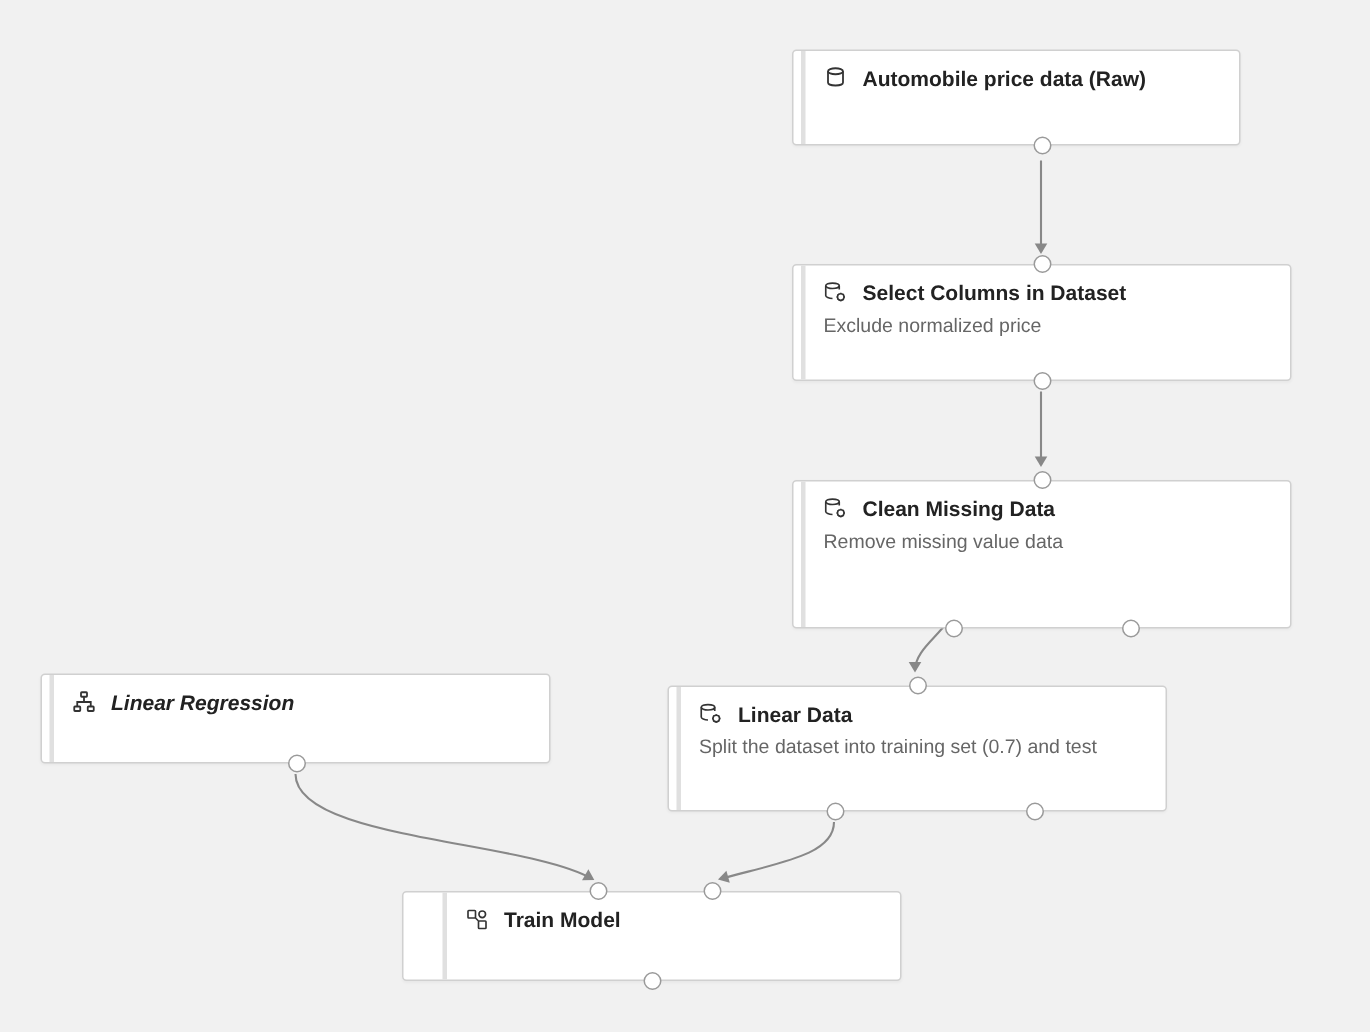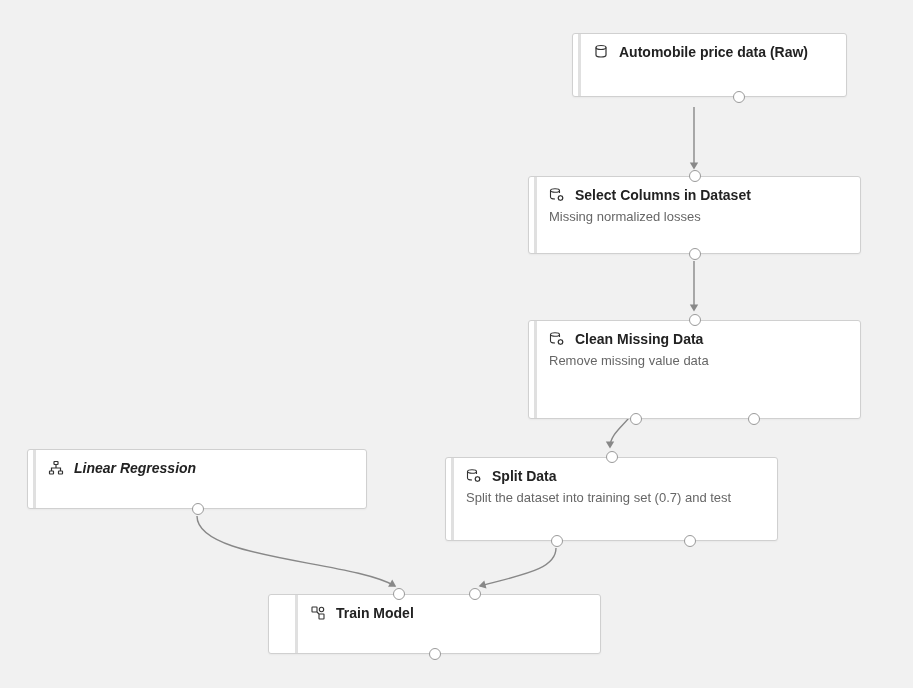--- a/index.html
+++ b/index.html
@@ -86,21 +86,21 @@
 
     <path class="conn" d="M694,261 C694,285 694,300 694,310" marker-end="url(#arrow)"></path>
 
     <path class="conn" d="M635,404 C635,420 610,430 610,447" marker-end="url(#arrow)"></path>
 
     <path class="conn" d="M556,548 C556,570 520,575 480,586" marker-end="url(#arrow)"></path>
 
     <path class="conn" d="M197,516 C197,560 350,560 395,586" marker-end="url(#arrow)"></path>
   </svg>
 
-  <div class="node" style="left:528px; top:33px; width:275px; height:64px;margin-left:44px;">
+  <div class="node" style="left:528px; top:33px; width:299px; height:64px;">
     <div class="node-inner">
       <div class="node-header">
         <span class="icon">
           <svg viewBox="0 0 16 16" fill="none" stroke="currentColor" stroke-width="1.2">
             <ellipse cx="8" cy="3.5" rx="5" ry="2"></ellipse>
             <path d="M3 3.5 V11 C3 12.1 5.2 13 8 13 C10.8 13 13 12.1 13 11 V3.5"></path>
           </svg>
         </span>
         <span class="node-title">Automobile price data (Raw)</span>
       </div>
@@ -116,21 +116,21 @@
           <svg viewBox="0 0 16 16" fill="none" stroke="currentColor" stroke-width="1.1">
             <ellipse cx="6" cy="3.5" rx="4.5" ry="1.8"></ellipse>
             <path d="M1.5 3.5 V10 C1.5 11 3.5 12 6 12"></path>
             <path d="M10.5 3.5 V6"></path>
             <circle cx="11.5" cy="11" r="2.2"></circle>
             <path d="M11.5 8.2 V8.8 M11.5 13.2 V13.8 M8.7 11 H9.3 M13.7 11 H14.3 M9.5 9 L10 9.5 M13 12.5 L13.5 13 M9.5 13 L10 12.5 M13 9.5 L13.5 9"></path>
           </svg>
         </span>
         <span class="node-title">Select Columns in Dataset</span>
       </div>
-      <div class="node-sub">Missing normalized losses</div>
+      <div class="node-sub">Exclude normalized price</div>
     </div>
     <div class="port" style="left:160px; bottom:-7px;"></div>
   </div>
 
   <div class="node" style="left:528px; top:320px; width:333px; height:99px;">
     <div class="port" style="left:160px; top:-7px;"></div>
     <div class="node-inner">
       <div class="node-header">
         <span class="icon">
           <svg viewBox="0 0 16 16" fill="none" stroke="currentColor" stroke-width="1.1">
@@ -155,21 +155,21 @@
       <div class="node-header">
         <span class="icon">
           <svg viewBox="0 0 16 16" fill="none" stroke="currentColor" stroke-width="1.1">
             <ellipse cx="6" cy="3.5" rx="4.5" ry="1.8"></ellipse>
             <path d="M1.5 3.5 V10 C1.5 11 3.5 12 6 12"></path>
             <path d="M10.5 3.5 V6"></path>
             <circle cx="11.5" cy="11" r="2.2"></circle>
             <path d="M11.5 8.2 V8.8 M11.5 13.2 V13.8 M8.7 11 H9.3 M13.7 11 H14.3 M9.5 9 L10 9.5 M13 12.5 L13.5 13 M9.5 13 L10 12.5 M13 9.5 L13.5 9"></path>
           </svg>
         </span>
-        <span class="node-title">Split Data</span>
+        <span class="node-title">Linear Data</span>
       </div>
       <div class="node-sub">Split the dataset into training set (0.7) and test</div>
     </div>
     <div class="port" style="left:105px; bottom:-7px;"></div>
     <div class="port" style="left:238px; bottom:-7px;"></div>
   </div>
 
   <div class="node" style="left:27px; top:449px; width:340px; height:60px;font-style:italic;">
     <div class="node-inner">
       <div class="node-header">

